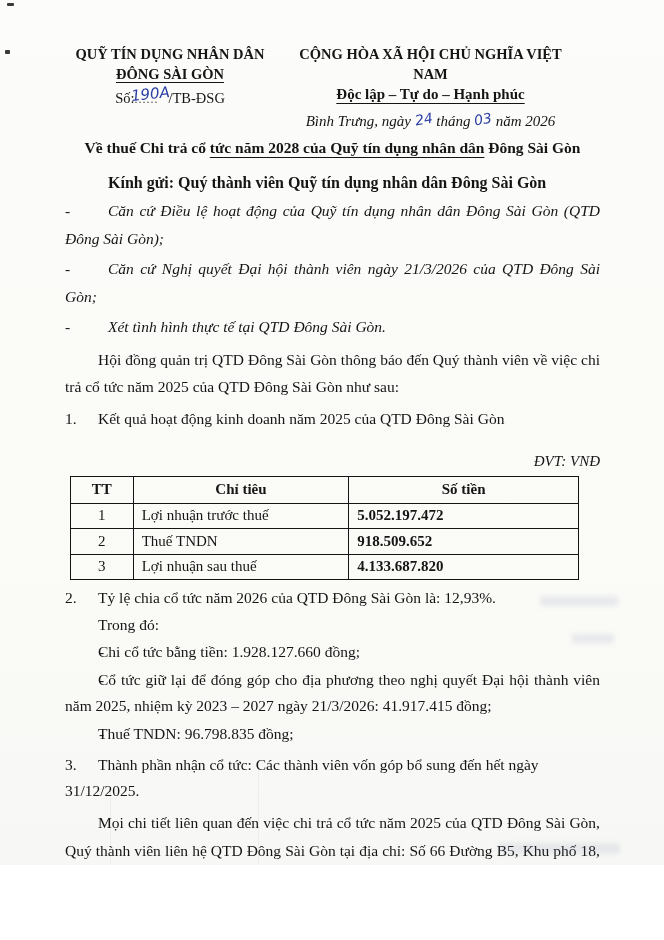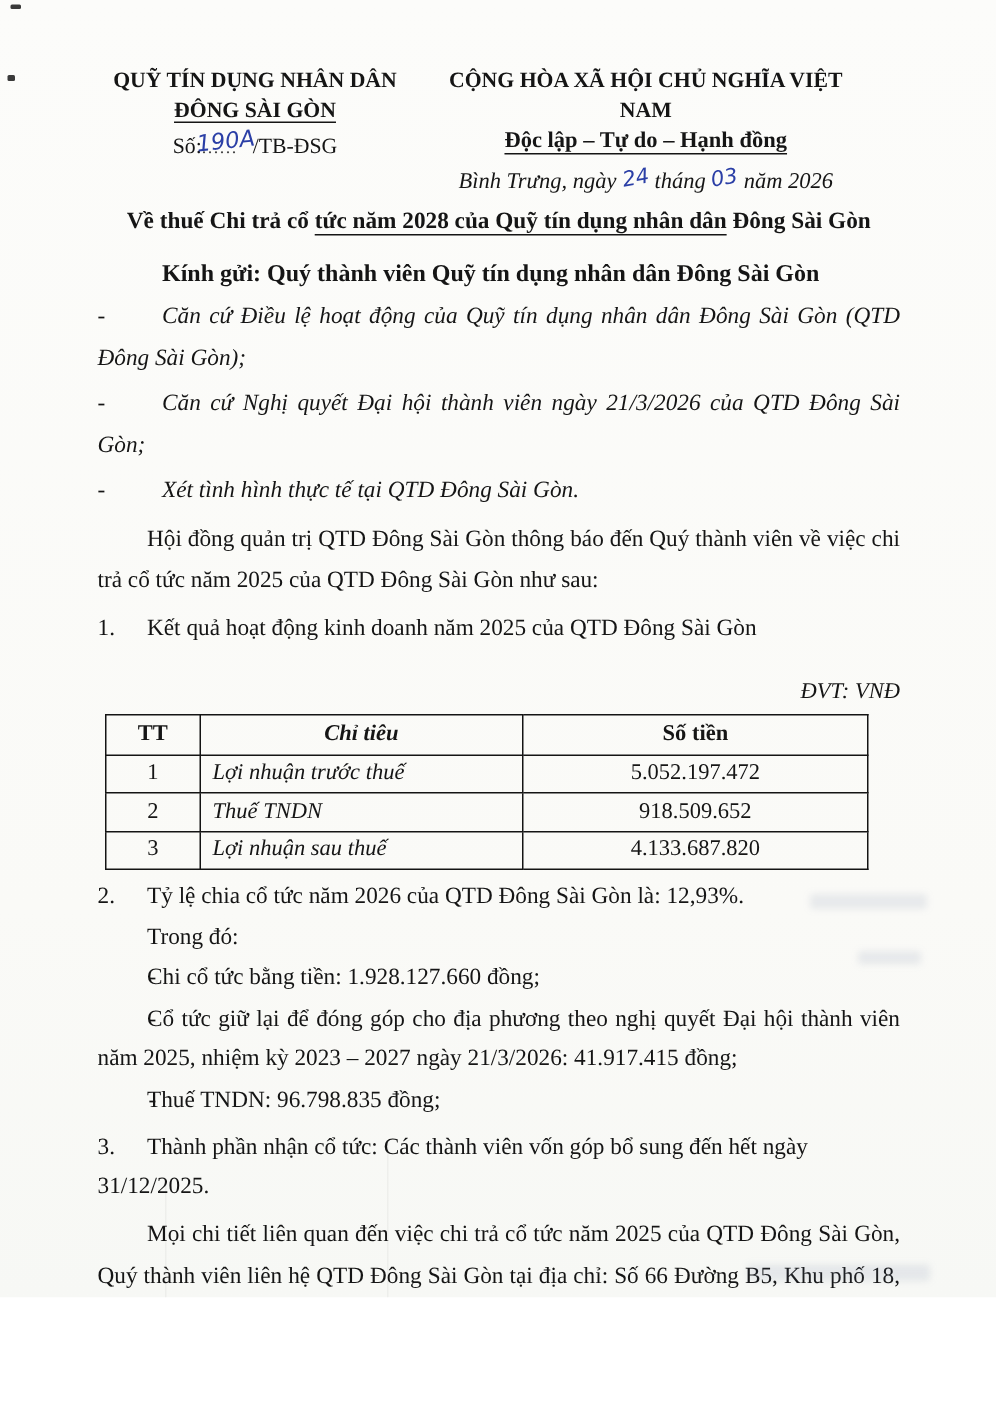--- a/index.html
+++ b/index.html
@@ -41,22 +41,22 @@
   .numline{font-size:15.5px;line-height:26px;margin-top:5px;}
   .numcol{display:inline-block;width:33px;}
   .dvt{font-style:italic;font-size:15px;text-align:right;line-height:22px;margin-top:18px;}
 
   
   table.kq{border-collapse:collapse;width:509px;margin:4px 0 4px 5px;}
   table.kq th,table.kq td{border:1.4px solid #141414;font-size:15px;padding:0 8px;}
   table.kq th{font-weight:bold;text-align:center;height:26px;}
   table.kq td{height:24.5px;}
   .col-tt{width:50px;text-align:center;}
-  .col-chitieu{width:225px;text-align:left;font-style:italic;}
-  .col-sotien{width:234px;text-align:center;}
+  .col-chitieu{width:225px;text-align:left;}
+  .col-sotien{width:234px;text-align:left;font-weight:bold;}
 
   .sub-head{font-size:15.5px;line-height:26px;margin-left:33px;margin-top:1px;}
   .ditem{font-size:15.5px;line-height:26.5px;text-align:justify;text-indent:17px;margin-top:1px;}
   .dash-col2{display:inline-block;width:16px;}
 
   
   .bottom-edge{position:absolute;left:0;right:0;top:930px;height:2.5px;background:#5a5d5c;}
   .below-edge{position:absolute;left:0;right:0;top:932.5px;bottom:0;background:#f2f4f1;}
   .bleed{position:absolute;background:rgba(95,115,155,.12);filter:blur(2.5px);border-radius:2px;}
   .speck{position:absolute;background:#3a3a3a;border-radius:1px;}
@@ -69,21 +69,21 @@
   <div class="content">
 
     <div class="hdr">
       <div class="hdr-left">
         <div class="org-line">QUỸ TÍN DỤNG NHÂN DÂN</div>
         <div class="org-line2">ĐÔNG SÀI GÒN</div>
         <div class="num-line"><span>Số:</span><span class="dots-wrap"><span class="dots">......</span><span class="hand hand-number">190A</span></span><span>/TB-ĐSG</span></div>
       </div>
       <div class="hdr-right">
         <div class="nat-line1">CỘNG HÒA XÃ HỘI CHỦ NGHĨA VIỆT NAM</div>
-        <div class="nat-line2">Độc lập – Tự do – Hạnh đồng</div>
+        <div class="nat-line2">Độc lập – Tự do – Hạnh phúc</div>
         <div class="date-line"><span>Bình Trưng, ngày</span>&nbsp;<span class="hand hand-inline">24</span> <span>tháng</span> <span class="hand hand-inline">03</span> <span>năm 2026</span></div>
       </div>
     </div>
 
     <div class="doc-subtitle"><span>Về thuế Chi trả cổ </span><span class="u-part">tức năm 2028 của Quỹ tín dụng nhân dân</span><span> Đông Sài Gòn</span></div>
 
     <div class="salutation">Kính gửi: Quý thành viên Quỹ tín dụng nhân dân Đông Sài Gòn</div>
 
     <p class="ref"><span class="dash-col">-</span><span>Căn cứ Điều lệ hoạt động của Quỹ tín dụng nhân dân Đông Sài Gòn (QTD Đông Sài Gòn);</span></p>
     <p class="ref"><span class="dash-col">-</span><span>Căn cứ Nghị quyết Đại hội thành viên ngày 21/3/2026 của QTD Đông Sài Gòn;</span></p>

